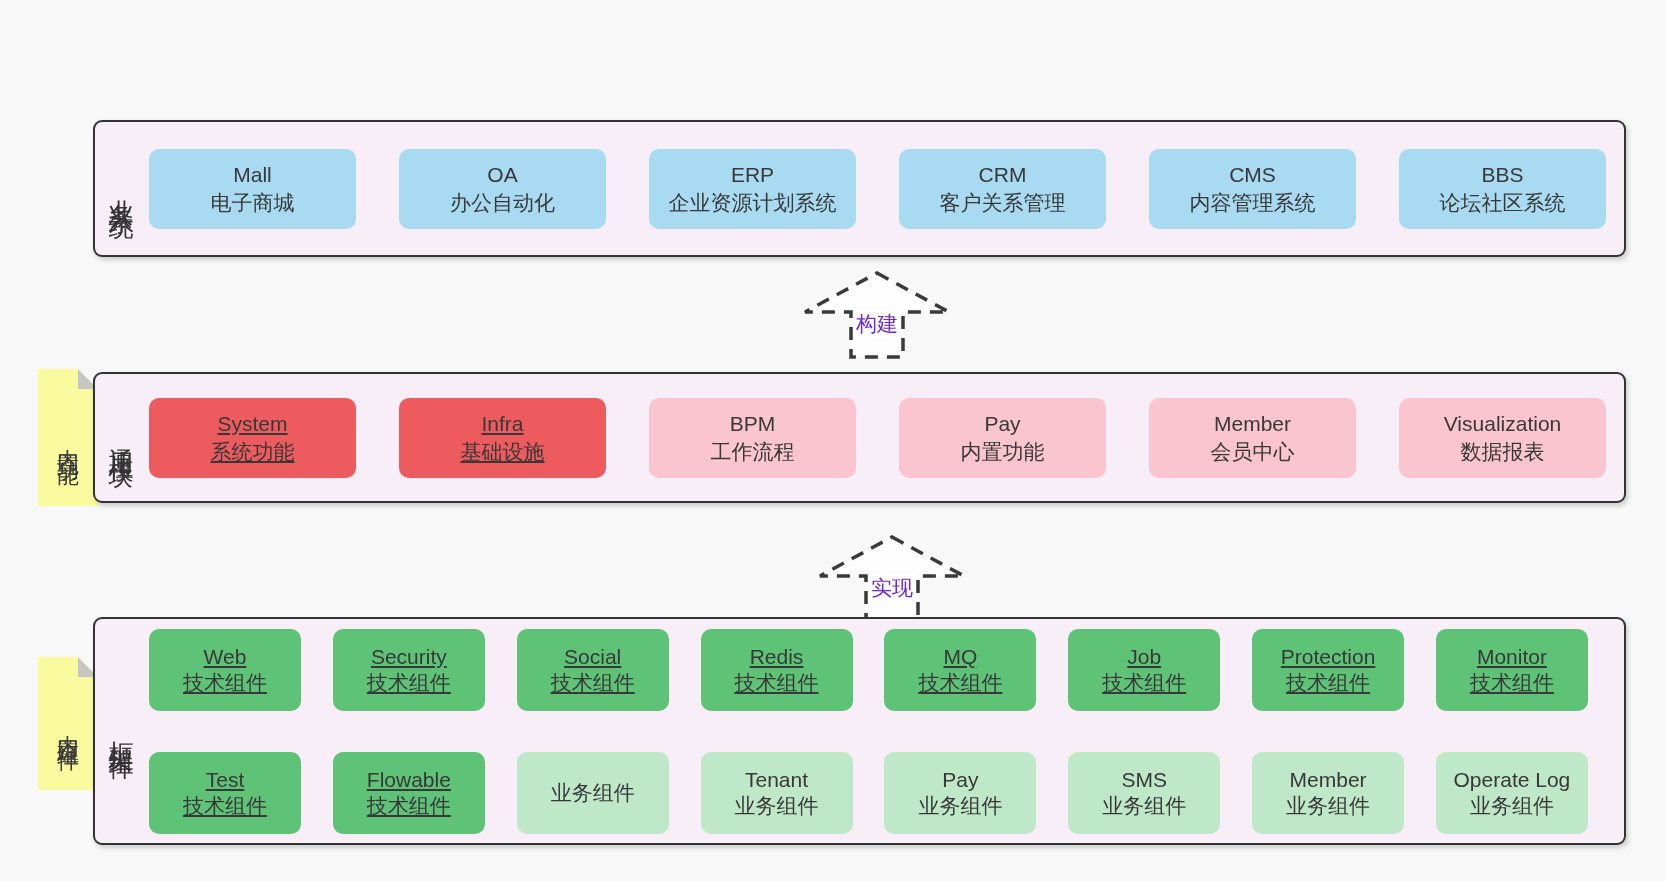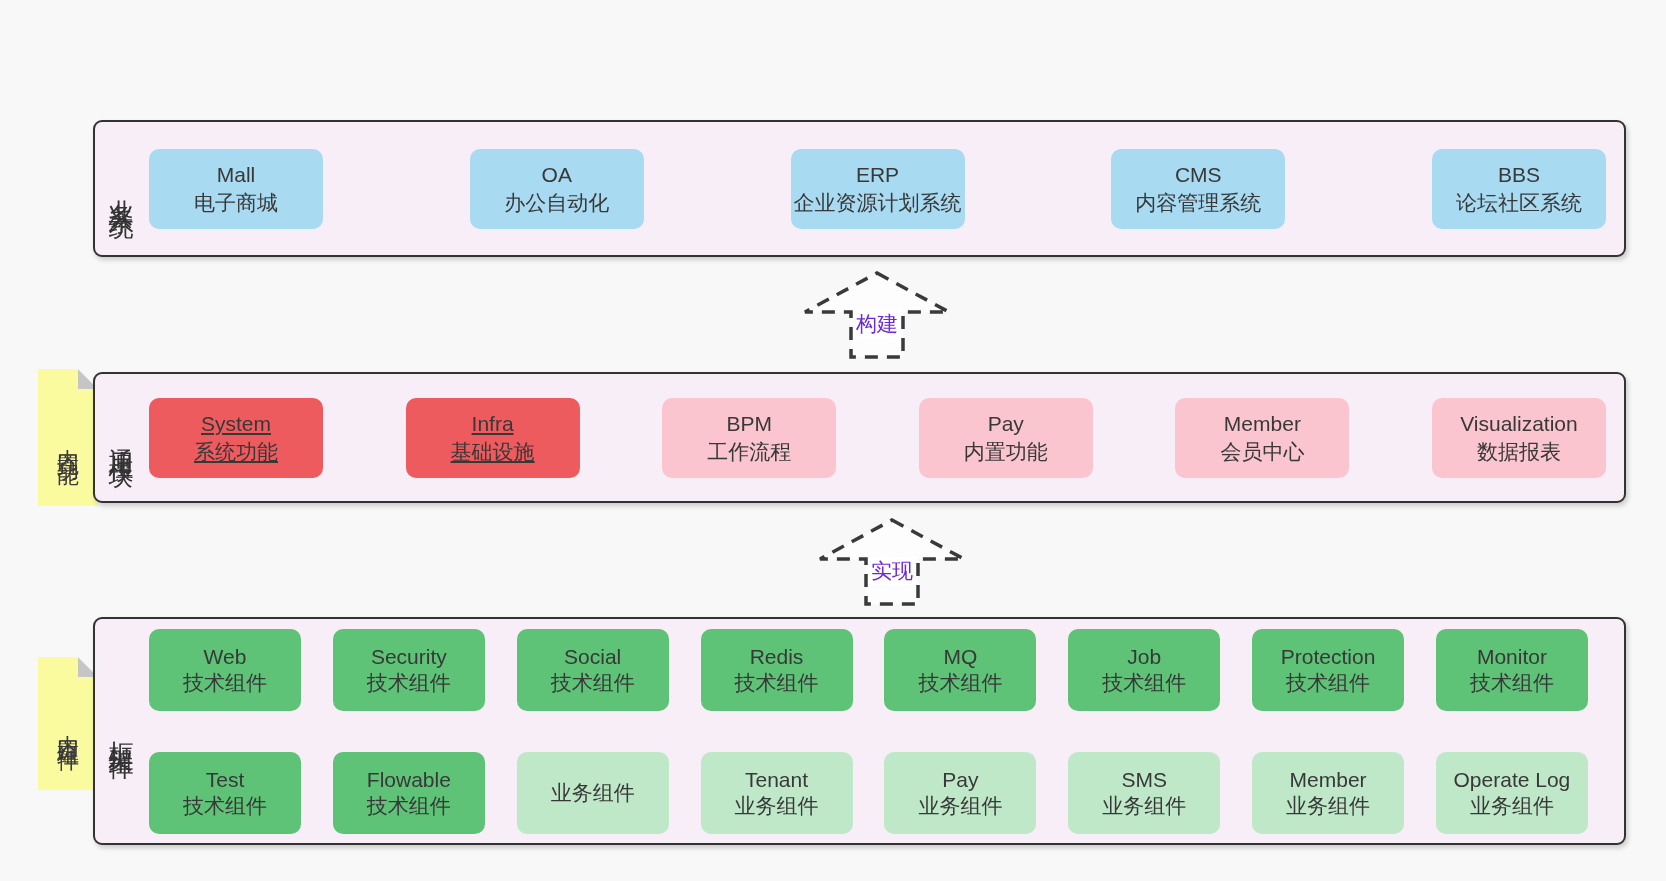--- a/index.html
+++ b/index.html
@@ -21,33 +21,33 @@
   .panel-components{top:617px;height:228px;}
   .side-label{
     width:54px;display:flex;align-items:center;justify-content:center;
     writing-mode:vertical-rl;text-orientation:upright;
     font-size:25px;letter-spacing:5px;color:#333;
   }
   .boxes-row{flex:1;display:flex;justify-content:space-between;align-items:center;margin-right:18px;}
   .components-rows{flex:1;display:flex;flex-direction:column;justify-content:center;gap:22px;margin-right:18px;}
   
   .pbox{
-    width:174px;height:80px;border-radius:10px;
+    width:207px;height:80px;border-radius:10px;
     display:flex;flex-direction:column;align-items:center;justify-content:center;
     text-align:center;font-size:21px;line-height:28px;
   }
   .cbox{
     width:152px;height:82px;border-radius:10px;box-sizing:border-box;padding:0 8px;
     display:flex;flex-direction:column;align-items:center;justify-content:center;
     text-align:center;font-size:21px;line-height:26px;
   }
   .c-blue{background:var(--blue,#a8daf2);}
   .c-red{background:var(--red,#ee5b5e);text-decoration:underline;}
   .c-pink{background:var(--pink,#fac5ce);}
-  .c-green{background:var(--green,#5ec377);}
+  .c-green{background:var(--green,#5ec377);text-decoration:underline;}
   .c-greenlight{background:var(--green_light,#bee8c8);}
   
   .sticky{
     position:absolute;left:38px;width:60px;box-sizing:border-box;z-index:0;
     background:var(--yellow,#fafa9e);
     clip-path:polygon(0 0, calc(100% - 20px) 0, 100% 20px, 100% 100%, 0 100%);
     display:flex;justify-content:center;align-items:center;
   }
   .sticky-1{top:369px;height:137px;}
   .sticky-2{top:657px;height:133px;}
@@ -55,21 +55,21 @@
     position:absolute;top:0;right:0;width:20px;height:20px;
     background:#c6c6c6;clip-path:polygon(0 0, 100% 100%, 0 100%);
   }
   .sticky-text{
     writing-mode:vertical-rl;text-orientation:upright;
     font-size:22px;letter-spacing:5px;color:#3a3a3a;padding-top:6px;
   }
   
   .arrow{position:absolute;width:150px;height:90px;z-index:1;}
   .arrow-1{left:802px;top:270px;}
-  .arrow-2{left:817px;top:517px;}
+  .arrow-2{left:817px;top:534px;}
   .arrow svg{display:block;width:150px;height:90px;}
   .arrow-label{
     position:absolute;left:50%;top:40px;transform:translateX(-50%);
     background:#ffffff;padding:0 3px;font-size:21px;color:#6d28d9;white-space:nowrap;
   }
 </style>
 </head>
 <body>
 
 <div class="canvas">
@@ -90,20 +90,24 @@
         <span>Mall</span>
         <span>电子商城</span>
       </div>
       <div class="pbox c-blue">
         <span>OA</span>
         <span>办公自动化</span>
       </div>
       <div class="pbox c-blue">
         <span>ERP</span>
         <span>企业资源计划系统</span>
+      </div>
+      <div class="pbox c-blue">
+        <span>CRM</span>
+        <span>客户关系管理</span>
       </div>
       <div class="pbox c-blue">
         <span>CMS</span>
         <span>内容管理系统</span>
       </div>
       <div class="pbox c-blue">
         <span>BBS</span>
         <span>论坛社区系统</span>
       </div>
     </div>

